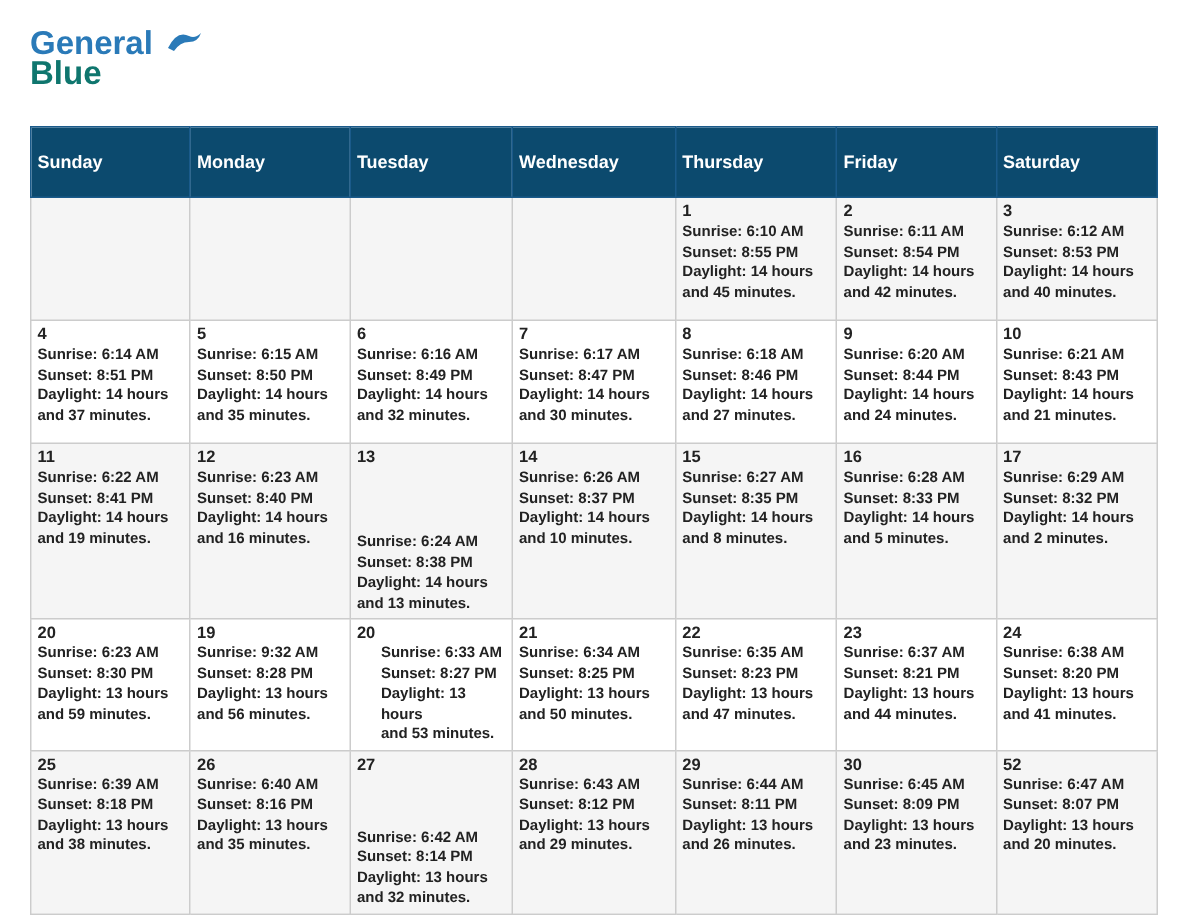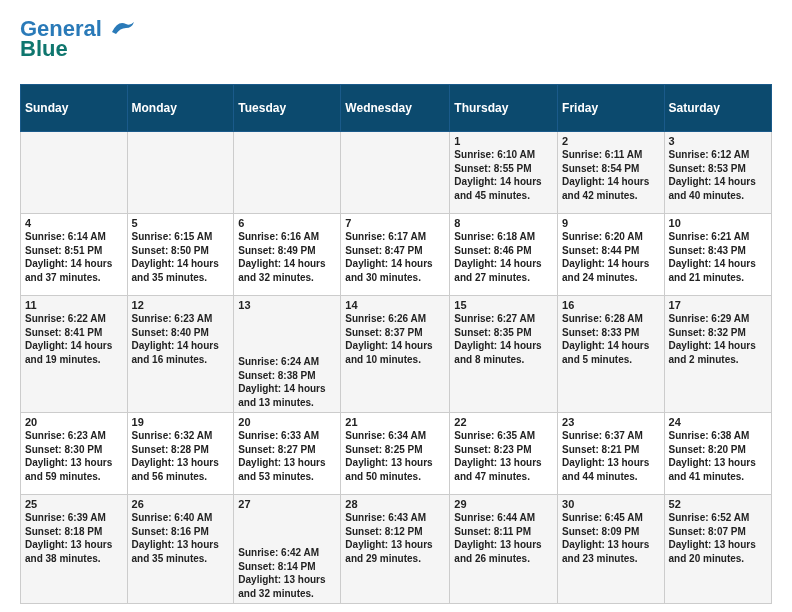--- a/index.html
+++ b/index.html
@@ -265,28 +265,28 @@
           <tr>
             <td>
               <span class="day-num">20</span>
               <div class="day-info" style="white-space: pre-line;">Sunrise: 6:23 AM
 Sunset: 8:30 PM
 Daylight: 13 hours
 and 59 minutes.</div>
             </td>
             <td>
               <span class="day-num">19</span>
-              <div class="day-info" style="white-space: pre-line;">Sunrise: 6:32 AM
+              <div class="day-info" style="white-space: pre-line;">Sunrise: 9:32 AM
 Sunset: 8:28 PM
 Daylight: 13 hours
 and 56 minutes.</div>
             </td>
             <td>
               <span class="day-num">20</span>
-              <div class="day-info" style="white-space: pre-line;">Sunrise: 6:33 AM
+              <div class="day-info" style="white-space: pre-line; margin-left: 16px;">Sunrise: 6:33 AM
 Sunset: 8:27 PM
 Daylight: 13 hours
 and 53 minutes.</div>
             </td>
             <td>
               <span class="day-num">21</span>
               <div class="day-info" style="white-space: pre-line;">Sunrise: 6:34 AM
 Sunset: 8:25 PM
 Daylight: 13 hours
 and 50 minutes.</div>
@@ -351,21 +351,21 @@
             </td>
             <td>
               <span class="day-num">30</span>
               <div class="day-info" style="white-space: pre-line;">Sunrise: 6:45 AM
 Sunset: 8:09 PM
 Daylight: 13 hours
 and 23 minutes.</div>
             </td>
             <td>
               <span class="day-num">52</span>
-              <div class="day-info" style="white-space: pre-line;">Sunrise: 6:52 AM
+              <div class="day-info" style="white-space: pre-line;">Sunrise: 6:47 AM
 Sunset: 8:07 PM
 Daylight: 13 hours
 and 20 minutes.</div>
             </td>
           </tr>
         </tbody>
     </table>
   </div>
 </div>
 

